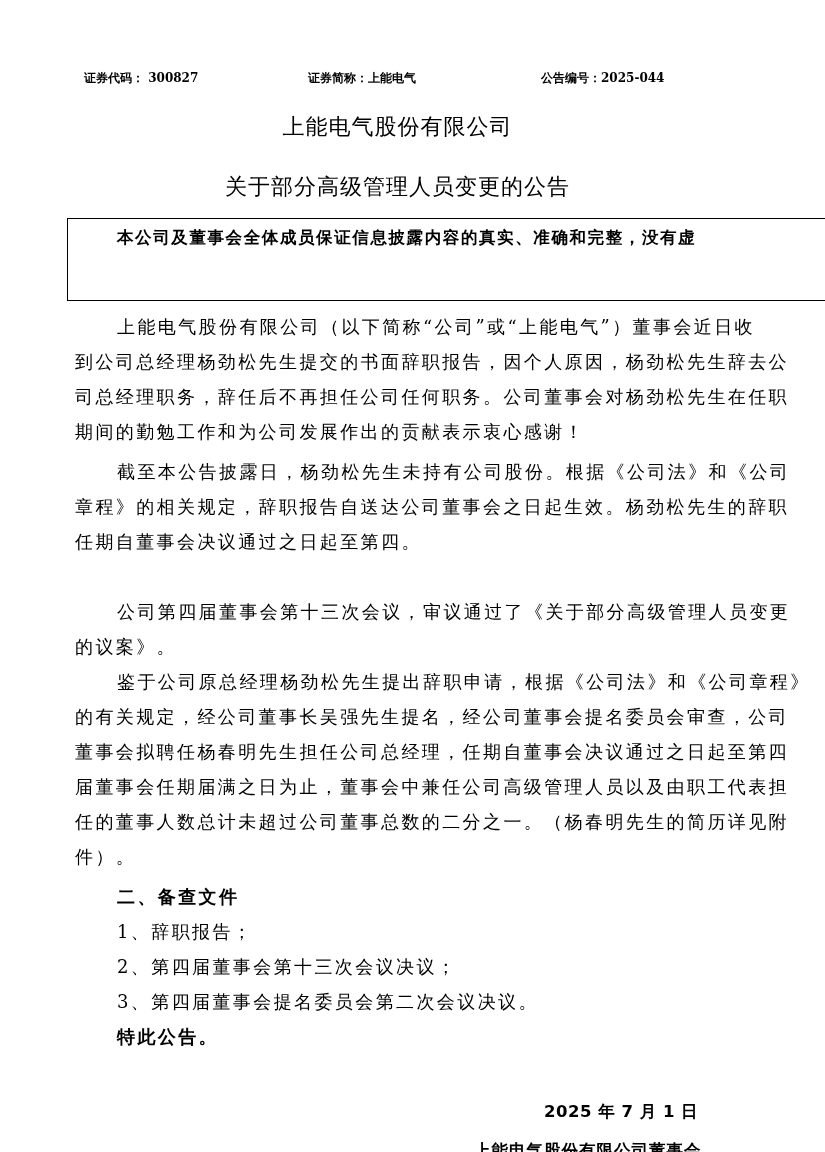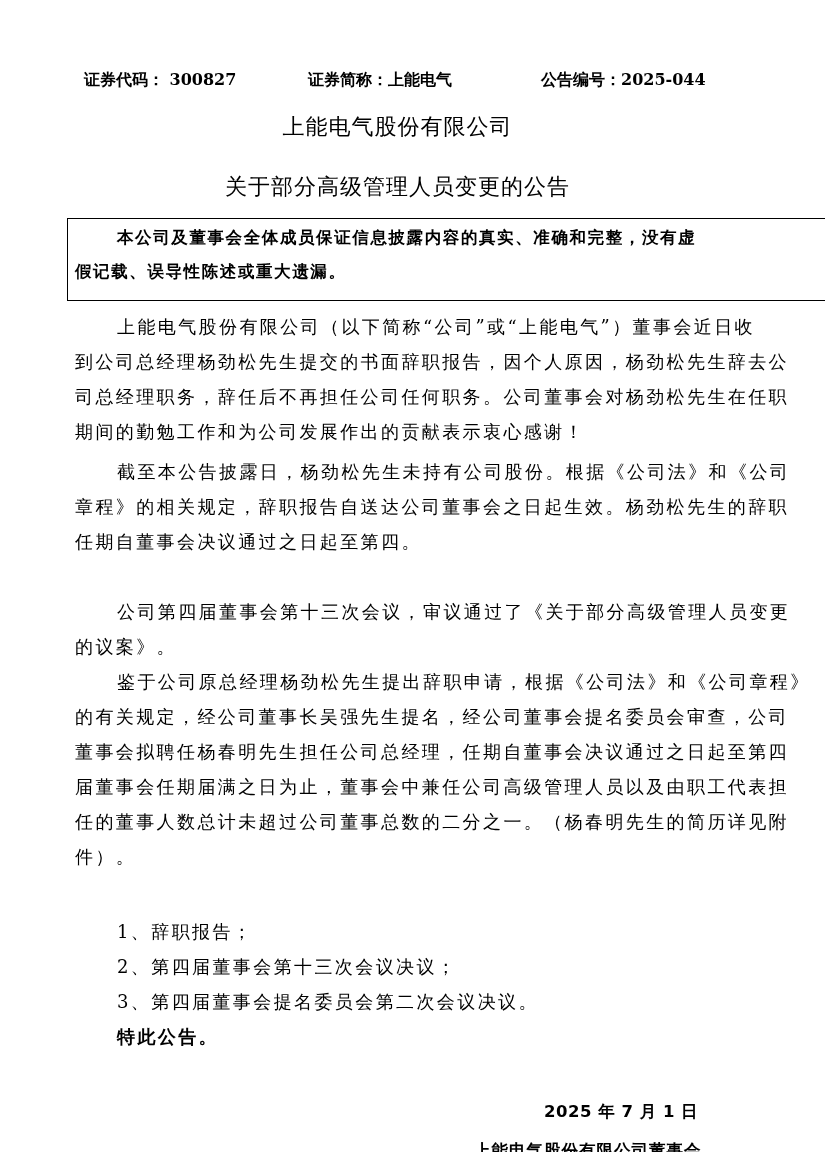--- a/index.html
+++ b/index.html
@@ -20,21 +20,21 @@
       left: 0; top: 0;
       width: 825px;
       height: 1152px;
     }
     .header-line {
       position: absolute;
       top: 70px;
       left: 84px;
       width: 630px;
       height: 24px;
-      font-size: 16px;
+      font-size: 12px;
       font-weight: bold;
       font-family: "DejaVu Serif", serif;
     }
     .header-line span {
       position: absolute;
       top: 0;
       white-space: nowrap;
     }
     .hdr-code { left: 0; }
     .hdr-name { left: 224px; }
@@ -110,21 +110,20 @@
     <span class="hdr-code">证券代码： 300827</span>
     <span class="hdr-name">证券简称：上能电气</span>
     <span class="hdr-num">公告编号：2025-044</span>
   </div>
 
   <div class="title title-company">上能电气股份有限公司</div>
   <div class="title title-subject">关于部分高级管理人员变更的公告</div>
 
   <div class="notice-box">
     <p class="notice-l1">本公司及董事会全体成员保证信息披露内容的真实、准确和完整，没有虚</p>
-    <p class="notice-l2">假记载、误导性陈述或重大遗漏。</p>
   </div>
 
   <div>
     <div class="line indent" style="top:316px">上能电气股份有限公司（以下简称“公司”或“上能电气”）董事会近日收</div>
     <div class="line" style="top:351px">到公司总经理杨劲松先生提交的书面辞职报告，因个人原因，杨劲松先生辞去公</div>
     <div class="line" style="top:386px">司总经理职务，辞任后不再担任公司任何职务。公司董事会对杨劲松先生在任职</div>
     <div class="line" style="top:421px">期间的勤勉工作和为公司发展作出的贡献表示衷心感谢！</div>
   </div>
 
   <div>
@@ -141,20 +140,21 @@
 
   <div>
     <div class="line indent" style="top:671px">鉴于公司原总经理杨劲松先生提出辞职申请，根据《公司法》和《公司章程》</div>
     <div class="line" style="top:706px">的有关规定，经公司董事长吴强先生提名，经公司董事会提名委员会审查，公司</div>
     <div class="line" style="top:741px">董事会拟聘任杨春明先生担任公司总经理，任期自董事会决议通过之日起至第四</div>
     <div class="line" style="top:776px">届董事会任期届满之日为止，董事会中兼任公司高级管理人员以及由职工代表担</div>
     <div class="line" style="top:811px">任的董事人数总计未超过公司董事总数的二分之一。（杨春明先生的简历详见附</div>
     <div class="line" style="top:846px">件）。</div>
   </div>
 
+  <div class="line indent bold" style="top:886px">二、备查文件</div>
 
   <div>
     <div class="line indent" style="top:921px">1、辞职报告；</div>
     <div class="line indent" style="top:956px">2、第四届董事会第十三次会议决议；</div>
     <div class="line indent" style="top:991px">3、第四届董事会提名委员会第二次会议决议。</div>
   </div>
 
   <div class="line indent bold" style="top:1026px">特此公告。</div>
 
   <div class="sig sig-org">上能电气股份有限公司董事会</div>

